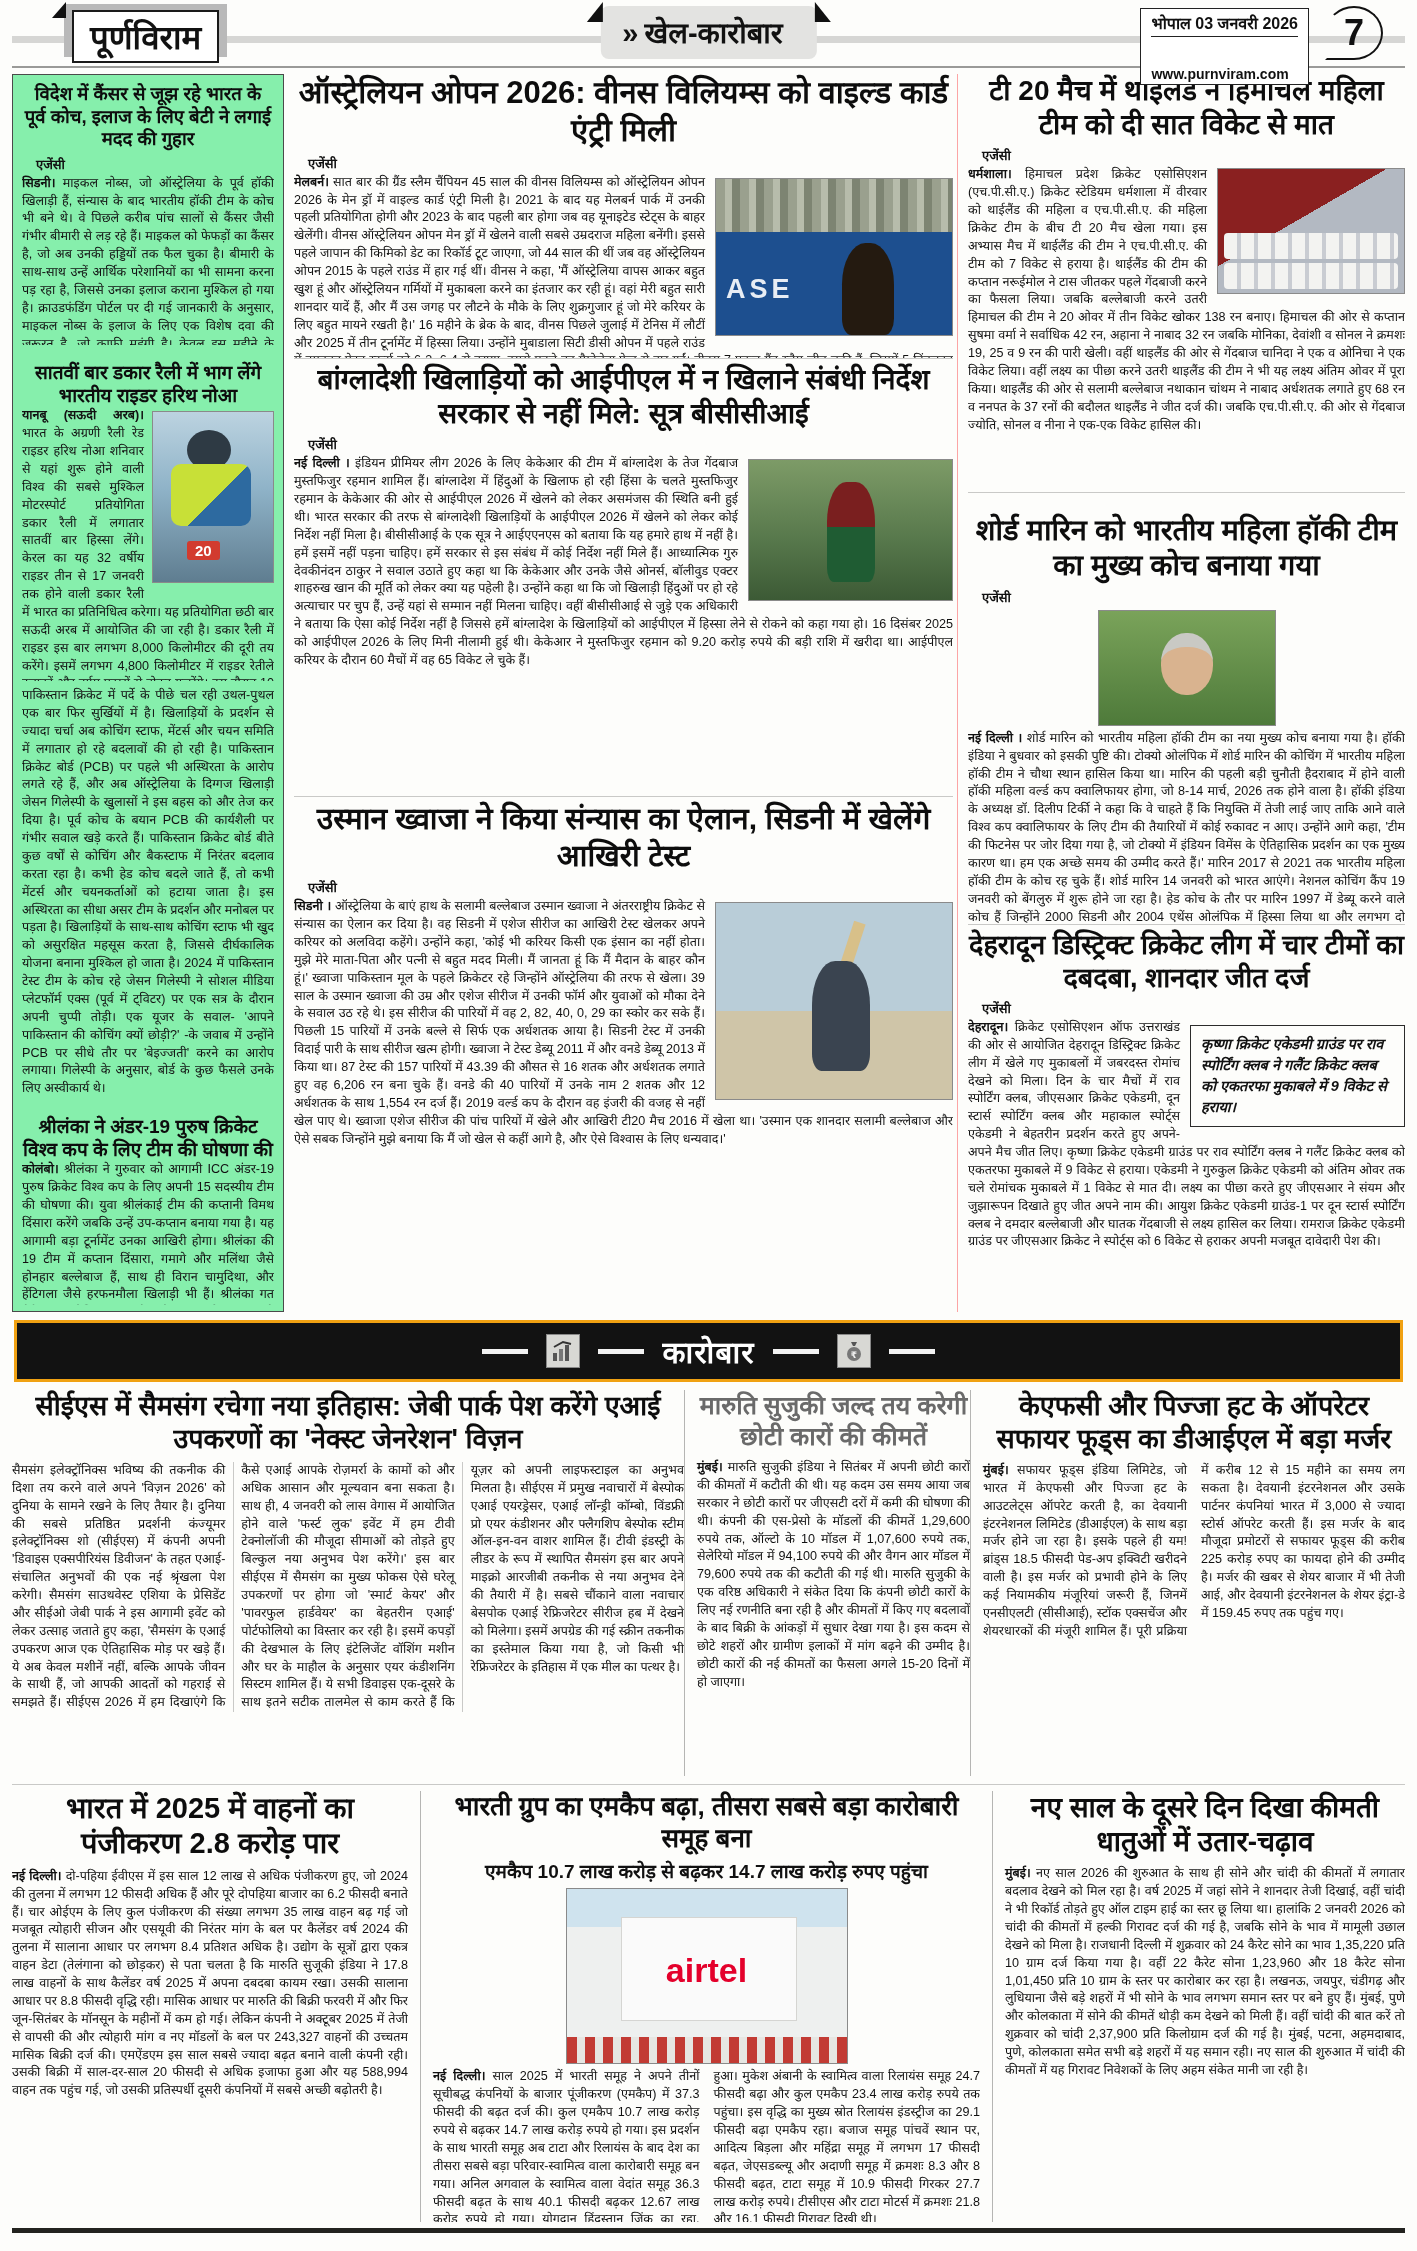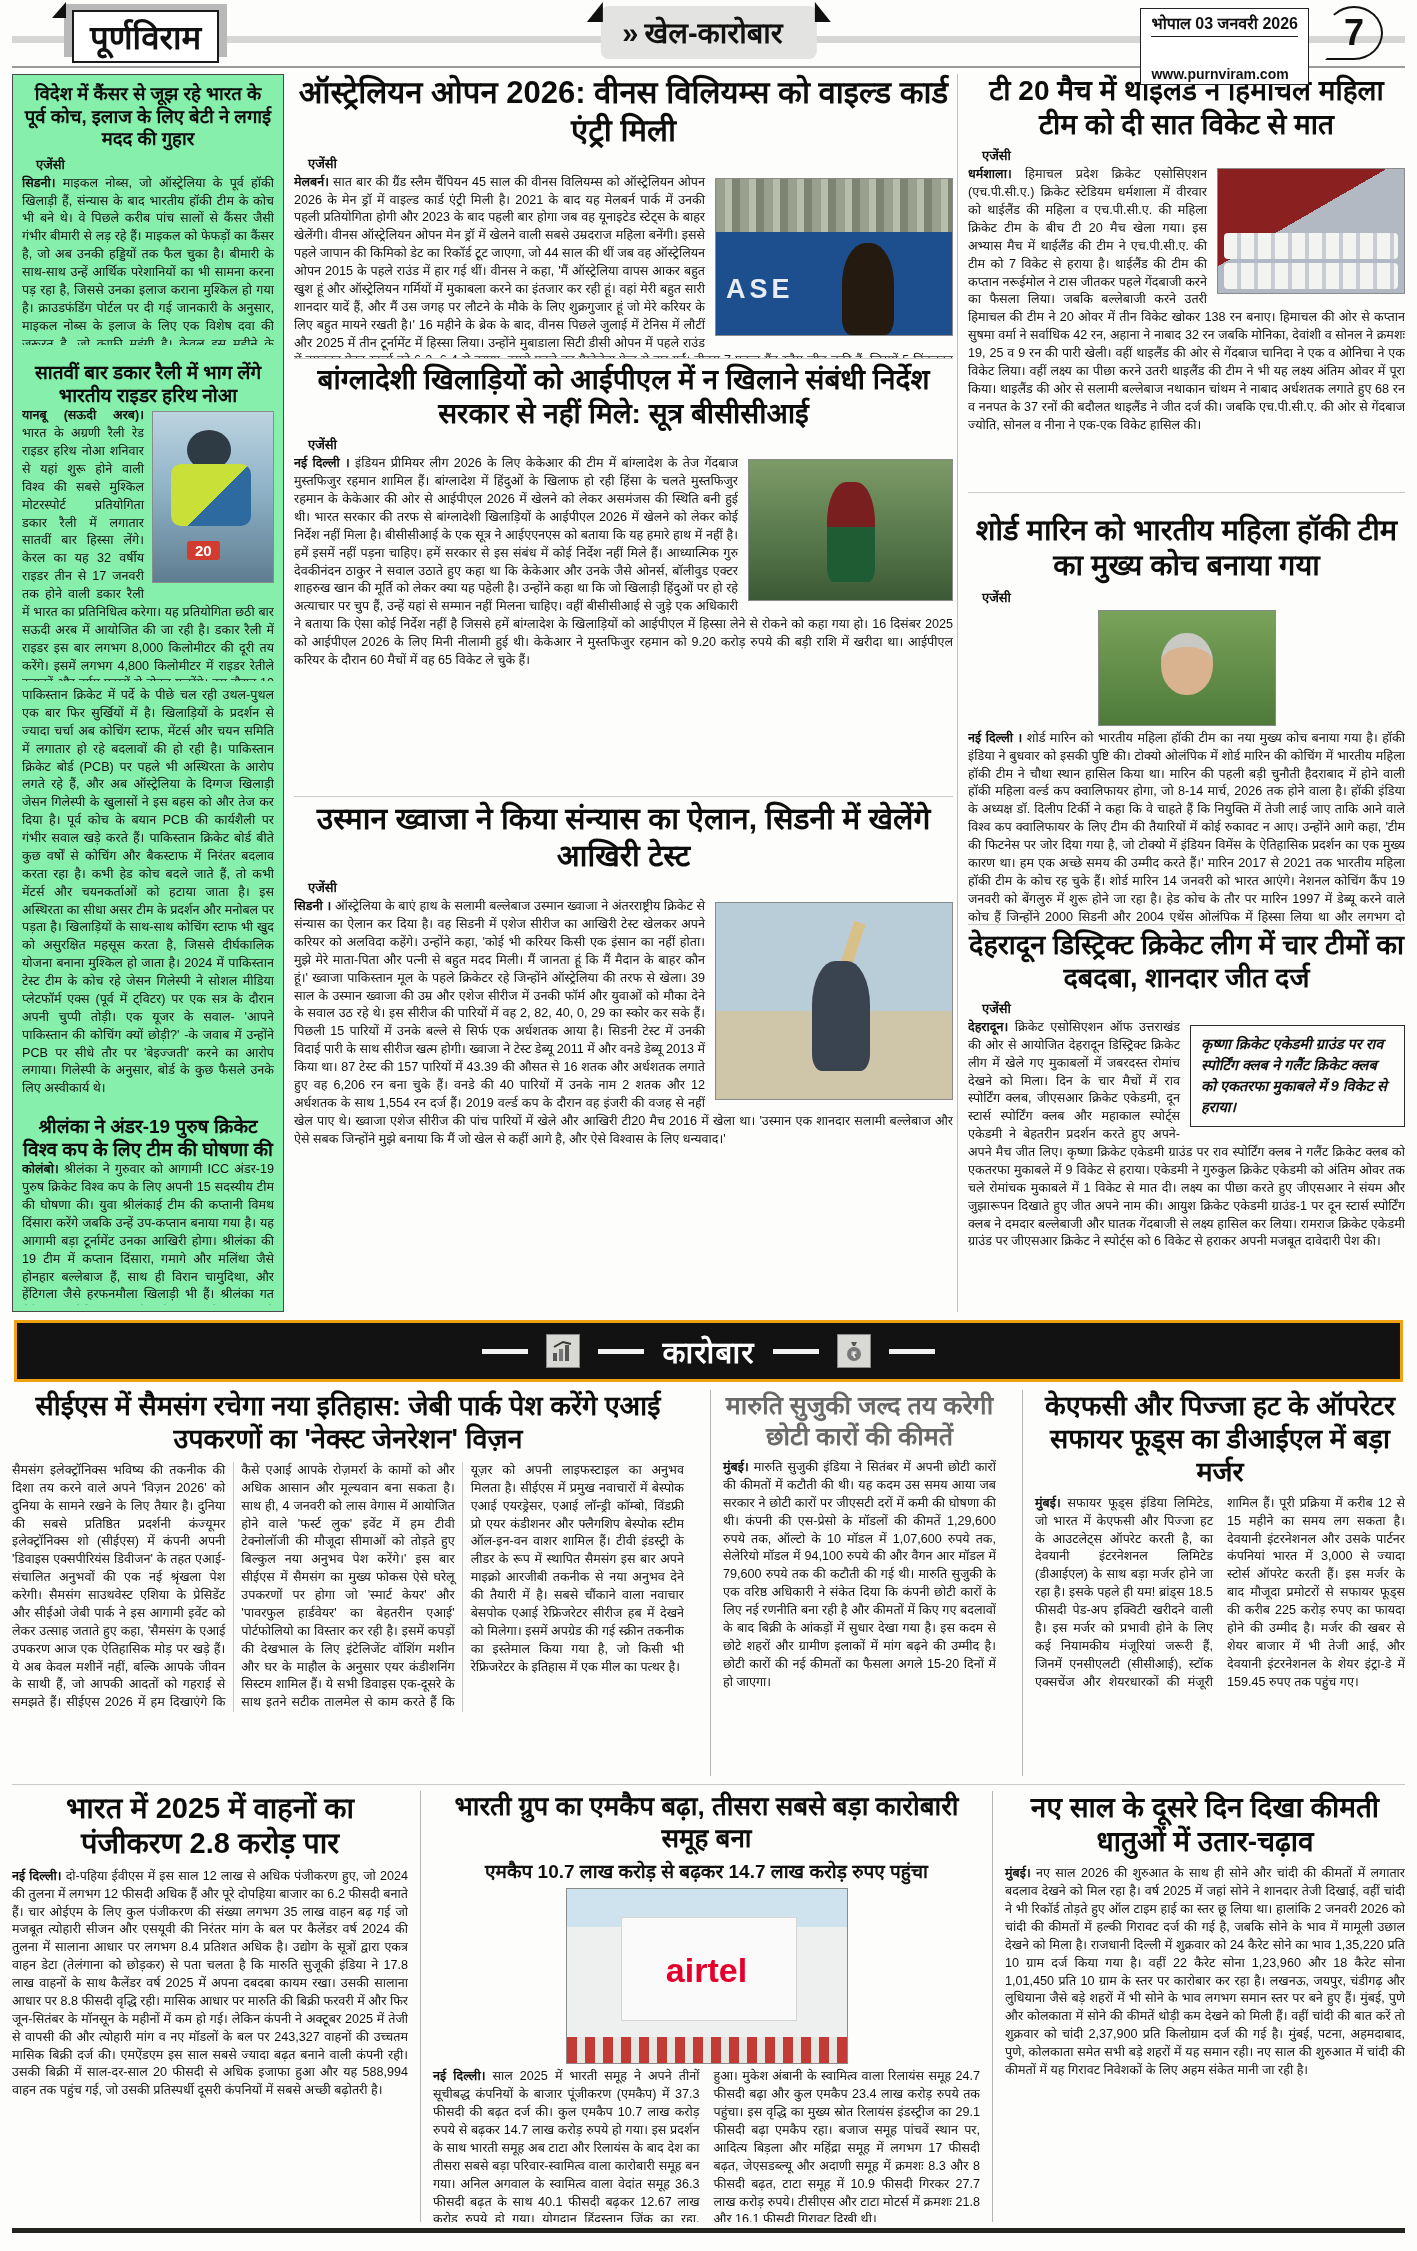--- a/index.html
+++ b/index.html
@@ -89,21 +89,21 @@
   .ph-airtel .fence { position:absolute; bottom:0; left:0; right:0; height:26px;
     background:repeating-linear-gradient(90deg,#c23b34 0 10px,#e6e6e2 10px 18px); }
 
   
   .biz-banner { margin:8px 2px; height:62px; border:3px solid #f0a112; background:#121212; display:flex; align-items:center; justify-content:center; gap:18px; color:#fff; }
   .biz-banner .dash { width:46px; height:5px; background:#f2f2f2; }
   .biz-banner .label { font-size:30px; font-weight:800; letter-spacing:1px; }
   .mini-ic { width:34px; height:34px; background:#d8d8d4; border:1px solid #888; display:flex; align-items:center; justify-content:center; }
 
   
-  .biz-row1 { display:flex; gap:26px; height:386px; overflow:hidden; margin-top:6px;justify-content:space-between; }
+  .biz-row1 { display:flex; gap:0; height:386px; overflow:hidden; margin-top:6px;justify-content:space-between; }
   .biz-row2 { display:flex; gap:12px; height:438px; overflow:hidden; border-top:1px solid #c9c9c7; margin-top:8px; padding-top:6px; }
   .bz { overflow:hidden; }
   .bz + .bz { border-left:1px solid #b5b5b3; padding-left:12px; }
   .b-samsung { width:672px; }
   .b-samsung .hl { font-size:27px; }
   .b-samsung .cols { column-count:3; column-gap:16px; column-rule:1px solid #c9c9c7; margin-top:6px; }
   .b-maruti { width:286px; }
   .b-maruti .hl { font-size:25px; color:#6a6a6a; }
   .b-sapphire { flex:1; }
   .b-sapphire .hl { font-size:27px; }

